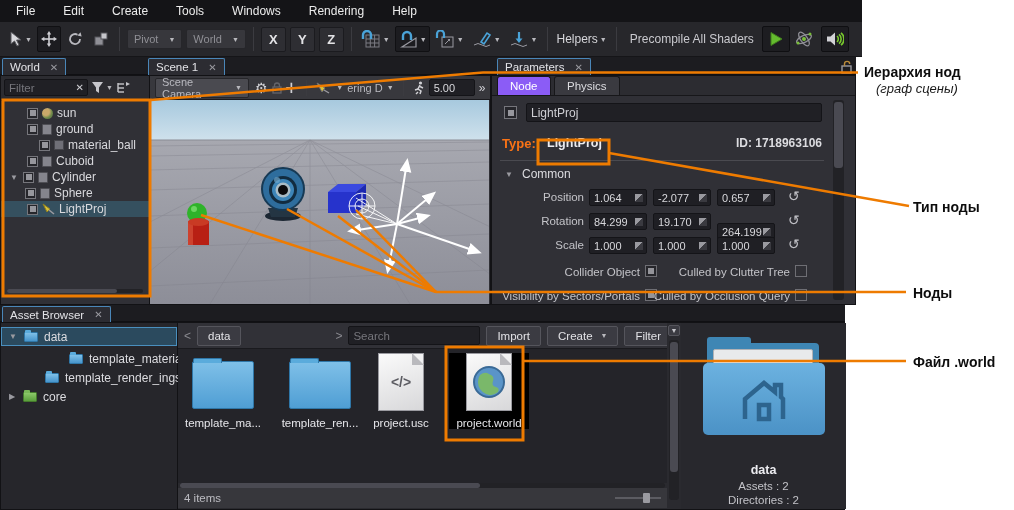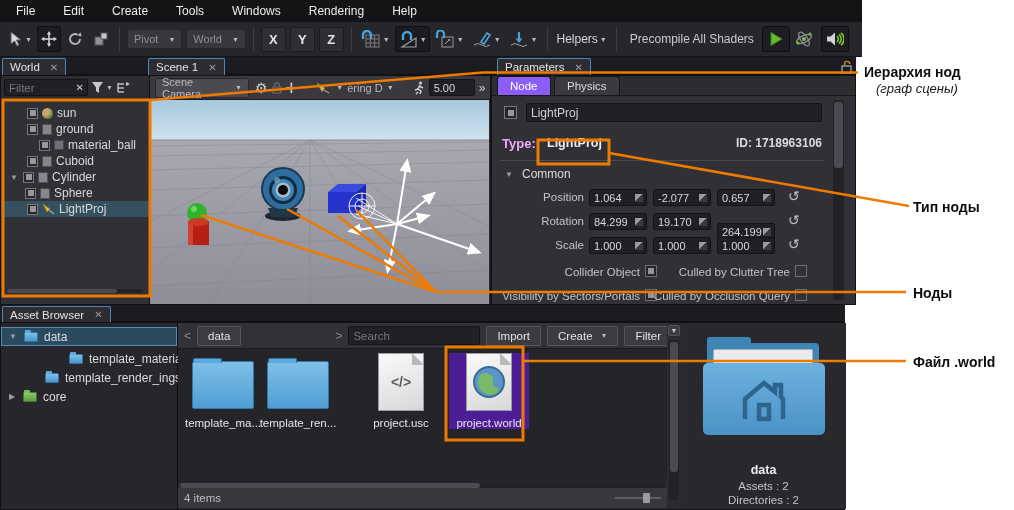--- a/index.html
+++ b/index.html
@@ -413,21 +413,21 @@
   </div>
 
   <div class="abs panel" style="left:491px; top:75px; width:365px; height:230px; overflow:hidden;">
     <div style="position:relative; height:20px; background:#2c2c31; border-bottom:1px solid #17171a;">
       <span class="ptab on" style="left:5px;">Node</span>
       <span class="ptab" style="left:62px;">Physics</span>
     </div>
     <div style="position:relative; height:209px;">
       <span class="cb on abs" style="left:12px; top:10px; width:13px; height:13px;"></span>
       <input class="ui abs" style="left: 34px; top: 7px; width: 296px; height: 19px; font-size: 12px;" value="LightProj">
-      <span class="abs" style="left:10px; top:40px; color:#f0abfc; font-weight:bold; font-size:13px;">Type:</span>
+      <span class="abs" style="left:10px; top:40px; color:#f97316; font-weight:bold; font-size:13px;">Type:</span>
       <span class="abs" style="left:55px; top:40px; color:#ececf0; font-weight:bold; font-size:12.5px;">LightProj</span>
       <span class="abs" style="left:210px; top:40px; width:120px; text-align:right; color:#dcdce0; font-weight:bold; font-size:12px;">ID:  1718963106</span>
       <div class="abs" style="left:8px; top:64px; width:324px; height:1px; background:#4a4a50;"></div>
       <span class="abs exp" style="left:12px; top:74px;">▼</span>
       <span class="abs" style="left:30px; top:71px; color:#dcdce0; font-size:12px;">Common</span>
 
       <span class="abs flabel" style="left:4px; top:95px; width:88px; text-align:right;">Position</span>
       <span class="nfield" style="left:97px; top:93px;">
           <input value="1.064" style="">
           <span class="draggle"></span>
@@ -532,29 +532,29 @@
             <span>Filter</span>
             <span class="chev">▼</span>
           </span>
       </div>
 
       <div style="position:relative; height:134px; background:#242429;">
         <div class="filecard" style="left:5px; top:4px;">
           <div class="folder" style="width:62px; height:48px; margin:8px auto 8px;"></div>
           <div>template_ma...</div>
         </div>
-        <div class="filecard" style="left:80px; top:4px;">
+        <div class="filecard" style="left:102px; top:4px;">
           <div class="folder" style="width:62px; height:48px; margin:8px auto 8px;"></div>
           <div>template_ren...</div>
         </div>
         <div class="filecard" style="left:183px; top:4px;">
           <div class="page-ic" style="display:flex;align-items:center;justify-content:center;color:#5c5c62;font-weight:bold;font-size:14px;">&lt;/&gt;</div>
           <div style="margin-top:6px;">project.usc</div>
         </div>
-        <div class="filecard" style="left:271px; top:4px; background:#4c1d95;">
+        <div class="filecard" style="left:271px; top:4px; background:#000000;">
           <div class="page-ic" style="display:flex;align-items:center;justify-content:center;">
             <svg width="34" height="34">
                 <circle cx="17" cy="17" r="15" fill="#5a94c8" stroke="#3a6a96" stroke-width="2"></circle>
                 <path d="M8 10 q5 -4 9 -1 q6 2 4 7 q-2 5 3 6 q4 1 2 5 q-6 5 -12 2 q-8 -4 -8 -12 q0 -4 2 -7" fill="#7ab86a"></path>
               </svg>
           </div>
           <div style="margin-top:6px;">project.world</div>
         </div>
       </div>
       <div class="scrofftrack" style="height:5px; margin:0 2px;">

